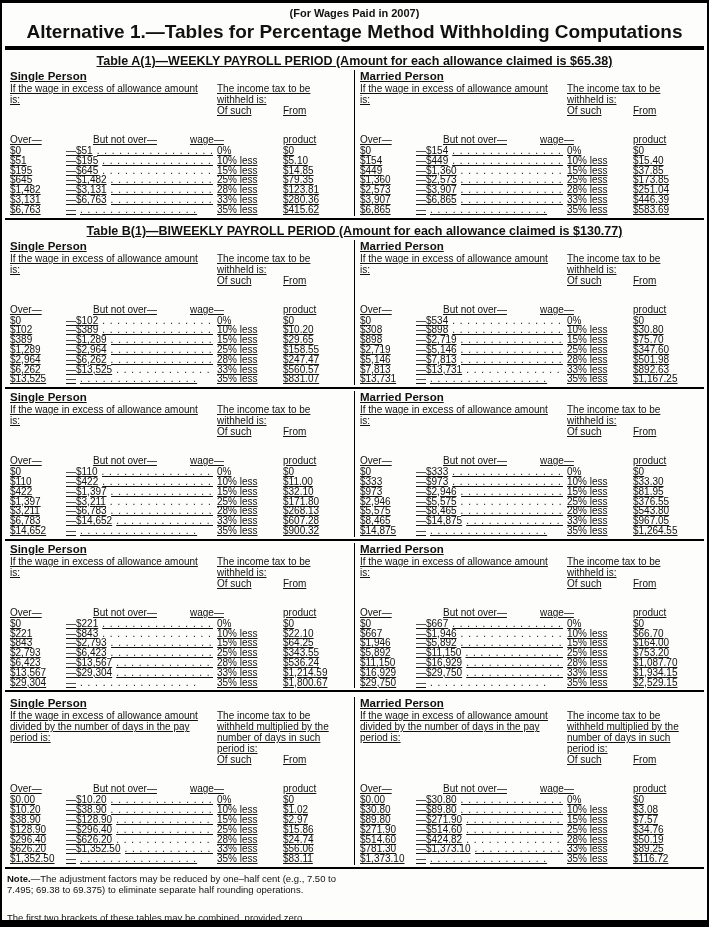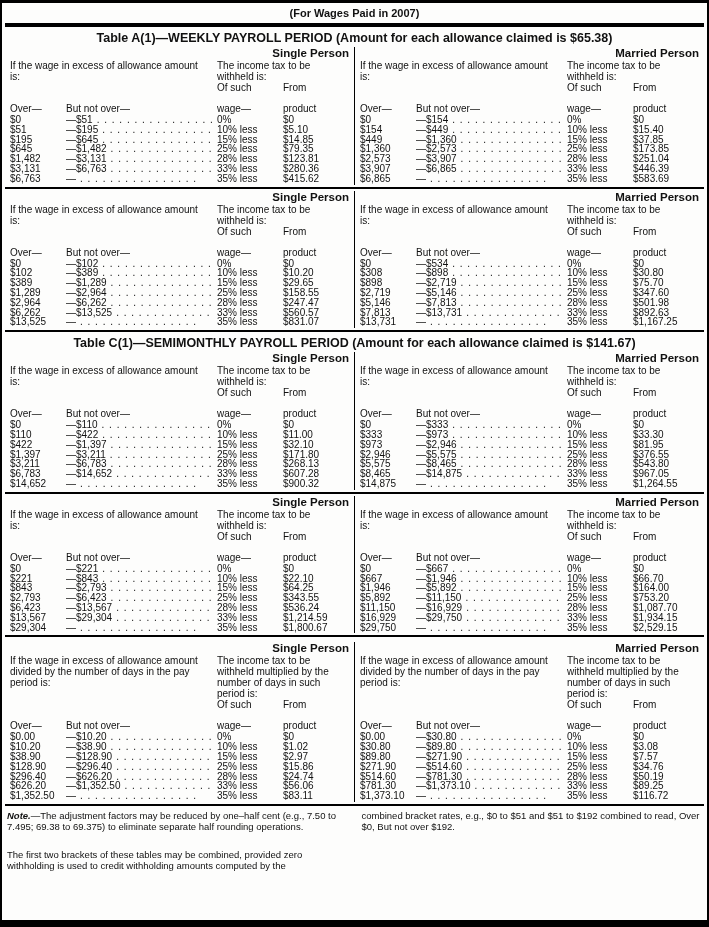--- a/index.html
+++ b/index.html
@@ -6,50 +6,51 @@
   html,body { background:#888; }
   body { font-family: "Liberation Sans", sans-serif; color:#111; }
   #page {
     width: 709px; height: 927px; background:#fdfdfc; margin:0 auto;
     border:2px solid #000; border-top:3px solid #000; border-bottom:7px solid #000;
     padding: 4px 3px 0 3px; overflow:hidden;
   }
   .doc-subtitle { text-align:center; font-weight:bold; font-size:11px; line-height:13px; }
   .doc-title { text-align:center; font-weight:bold; font-size:19px; line-height:23px; letter-spacing:0; }
   .title-rule { border-bottom:4px solid #000; margin-top:3px; }
-  section.tbl { border-bottom:2px solid #000; padding:2px 0 2px 0; }
+  section.tbl { border-bottom:2px solid #000; padding:2px 0 2px 0;text-decoration:underline; }
   .tbl-title { text-align:center; font-weight:bold; font-size:12.5px; line-height:15px; padding:2px 0 1px 0; }
   .halves { display:flex; align-items:stretch; }
   .half { flex:1 1 0; min-width:0; padding:0 5px 1px 5px; }
   .half + .half { border-left:1px solid #000; }
-  .person { text-align:right; font-weight:bold; font-size:11.5px; line-height:13px; }
+  .person { text-align:left; font-weight:bold; font-size:11.5px; line-height:13px; }
   .hdr-top { display:grid; grid-template-columns: 1fr 132px; }
   .hdr-left { font-size:10px; line-height:11px; padding-right:14px; }
   .hdr-right { font-size:10px; line-height:11px; }
   .subcols { display:grid; grid-template-columns: 66px 1fr; font-size:10px; line-height:11px; }
-  .cols-row { display:grid; grid-template-columns: 56px 1fr 66px 66px; font-size:10px; line-height:12px; margin-top:10px; }
+  .cols-row { display:grid; grid-template-columns: 56px 1fr 66px 66px; font-size:10px; line-height:12px; margin-top:18px;gap:27px; }
   .rows { }
   .row { display:grid; grid-template-columns: 56px 1fr 66px 66px; font-size:10px; line-height:9.8px; align-items:baseline; }
   .cell-bno { display:flex; min-width:0; }
   .cell-bno .val { white-space:nowrap; }
   .dots { flex:1 1 0; overflow:hidden; white-space:nowrap; margin:0 4px; }
   .dots::after { content:".    .    .    .    .    .    .    .    .    .    .    .    .    .    .    ."; letter-spacing:1px; }
   .cell-rate { white-space:nowrap; }
   .cell-prod { white-space:nowrap; }
   #footnotes { display:flex; padding:4px 2px 0 2px; column-gap:14px; }
   .fn-col { flex:1 1 0; font-size:9.5px; line-height:11.5px; }
   .fn-col p + p { margin-top:16px; }
-  .fn-bold { font-weight:bold;font-style:italic; }
+  .fn-bold { font-weight:bold; }
 </style>
 </head>
 <body>
 
 <div id="page">
   <header>
     <div class="doc-subtitle">(For Wages Paid in 2007)</div>
+    <div class="doc-title">Alternative 1.—Tables for Percentage Method Withholding Computations</div>
     <div class="title-rule"></div>
   </header>
 
   <div id="tables">
       <section class="tbl">
         <div class="tbl-title">
           <div>Table A(1)—WEEKLY PAYROLL PERIOD (Amount for each allowance claimed is $65.38)</div>
         </div>
         <div class="halves">
           <div class="half">
@@ -216,20 +217,23 @@
                   <span class="dots"></span>
                 </span>
                 <span class="cell-rate">35% less</span>
                 <span class="cell-prod">$583.69</span>
               </div>
             </div>
           </div>
         </div>
       </section>
       <section class="tbl">
+        <div class="tbl-title">
+          <div>Table B(1)—BIWEEKLY PAYROLL PERIOD (Amount for each allowance claimed is $130.77)</div>
+        </div>
         <div class="halves">
           <div class="half">
             <div class="person">Single Person</div>
             <div class="hdr-top">
               <div class="hdr-left">If the wage in excess of allowance amount is:</div>
               <div class="hdr-right">
                 <div>The income tax to be withheld is:</div>
                 <div class="subcols">
                   <span>Of such</span>
                   <span>From</span>
@@ -388,23 +392,20 @@
                   <span class="dots"></span>
                 </span>
                 <span class="cell-rate">35% less</span>
                 <span class="cell-prod">$1,167.25</span>
               </div>
             </div>
           </div>
         </div>
       </section>
       <section class="tbl">
-        <div class="tbl-title">
-          <div>Table C(1)—SEMIMONTHLY PAYROLL PERIOD (Amount for each allowance claimed is $141.67)</div>
-        </div>
         <div class="halves">
           <div class="half">
             <div class="person">Single Person</div>
             <div class="hdr-top">
               <div class="hdr-left">If the wage in excess of allowance amount is:</div>
               <div class="hdr-right">
                 <div>The income tax to be withheld is:</div>
                 <div class="subcols">
                   <span>Of such</span>
                   <span>From</span>
@@ -880,21 +881,21 @@
                 <span class="cell-bno">
                   <span class="val">—$514.60</span>
                   <span class="dots"></span>
                 </span>
                 <span class="cell-rate">25% less</span>
                 <span class="cell-prod">$34.76</span>
               </div>
               <div class="row">
                 <span>$514.60</span>
                 <span class="cell-bno">
-                  <span class="val">—$781.30</span>
+                  <span class="val">—$424.82</span>
                   <span class="dots"></span>
                 </span>
                 <span class="cell-rate">28% less</span>
                 <span class="cell-prod">$50.19</span>
               </div>
               <div class="row">
                 <span>$781.30</span>
                 <span class="cell-bno">
                   <span class="val">—$1,373.10</span>
                   <span class="dots"></span>
@@ -916,16 +917,15 @@
         </div>
       </section>
     </div>
 
   <div id="footnotes">
     <div class="fn-col">
       <p><span class="fn-bold">Note.</span><span>—The adjustment factors may be reduced by one–half cent (e.g., 7.50 to 7.495; 69.38 to 69.375) to eliminate separate half rounding operations.</span></p>
       <p>The first two brackets of these tables may be combined, provided zero withholding is used to credit withholding amounts computed by the</p>
     </div>
     <div class="fn-col">
-      <p>combined bracket rates, e.g., $0 to $51 and $51 to $192 combined to read, Over $0, But not over $192.</p>
     </div>
   </div>
 </div>
 
 </body></html>

